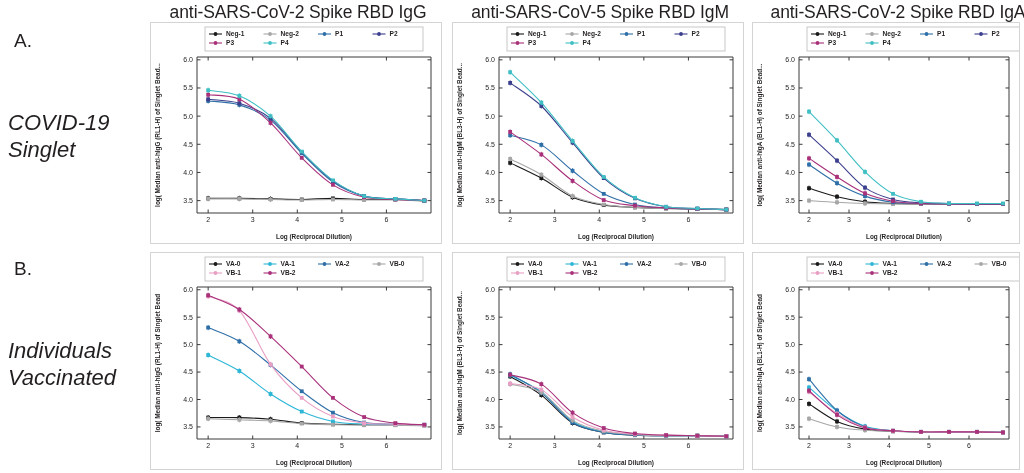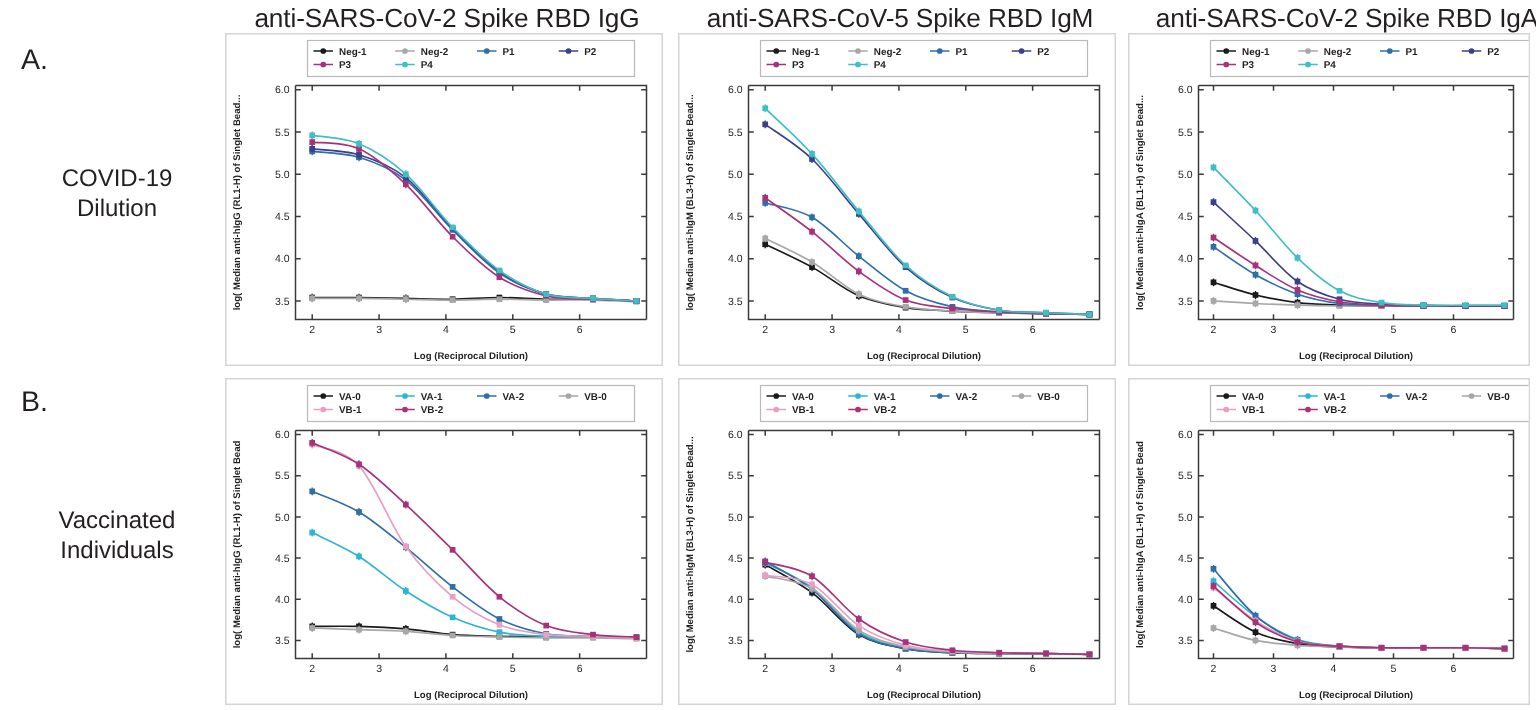--- a/index.html
+++ b/index.html
@@ -41,25 +41,26 @@
     color: #231f20;
     font-weight: 400;
   }
   #letter-a { top: 30px; }
   #letter-b { top: 258px; }
 
   .row-label {
     position: absolute;
     left: 8px;
     width: 140px;
-    text-align: center;
-    font-size: 16px;
+    text-align: left;
+    font-size: 22px;
     color: #231f20;
     line-height: 1.22;
     font-weight: 400;
+    font-style: italic;
   }
   #rowlabel-a { top: 110px; }
   #rowlabel-b { top: 338px; }
 
   
   .chart {
     position: absolute;
     background: #ffffff;
     border: 1px solid #d4d4d4;
   }
@@ -99,27 +100,27 @@
 
 <div id="figure">
 
   <div class="col-title" id="title-igg">anti-SARS-CoV-2 Spike RBD IgG</div>
   <div class="col-title" id="title-igm">anti-SARS-CoV-5 Spike RBD IgM</div>
   <div class="col-title" id="title-iga">anti-SARS-CoV-2 Spike RBD IgA</div>
 
   <div class="panel-letter" id="letter-a">A.</div>
   <div class="row-label" id="rowlabel-a">
     <div>COVID-19</div>
-    <div>Dilution</div>
+    <div>Singlet</div>
   </div>
 
   <div class="panel-letter" id="letter-b">B.</div>
   <div class="row-label" id="rowlabel-b">
+    <div>Individuals</div>
     <div>Vaccinated</div>
-    <div>Individuals</div>
   </div>
 
   <div class="chart row-a c1">
       <svg class="plot-svg" viewBox="0 0 290 220" preserveAspectRatio="none">
         <g>
           <rect x="54" y="4" width="218" height="24" class="legend-box"></rect>
           <line x1="58" y1="11" x2="71" y2="11" stroke="#1a1a1a" stroke-width="1.1"></line>
           <circle cx="64.5" cy="11" r="1.9" fill="#1a1a1a"></circle>
           <text x="75" y="13.4" class="legend-text">Neg-1</text>
           <line x1="112.5" y1="11" x2="125.5" y2="11" stroke="#a7a7a7" stroke-width="1.1"></line>

